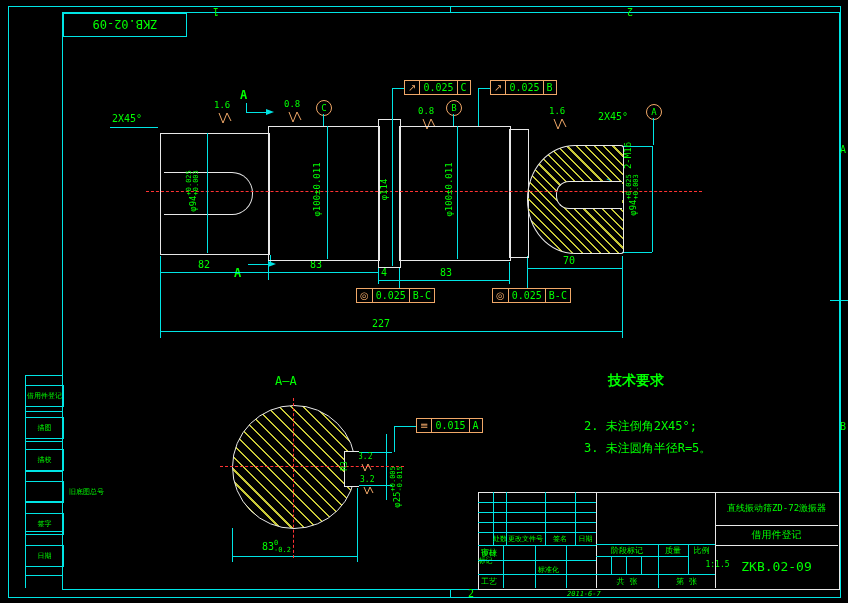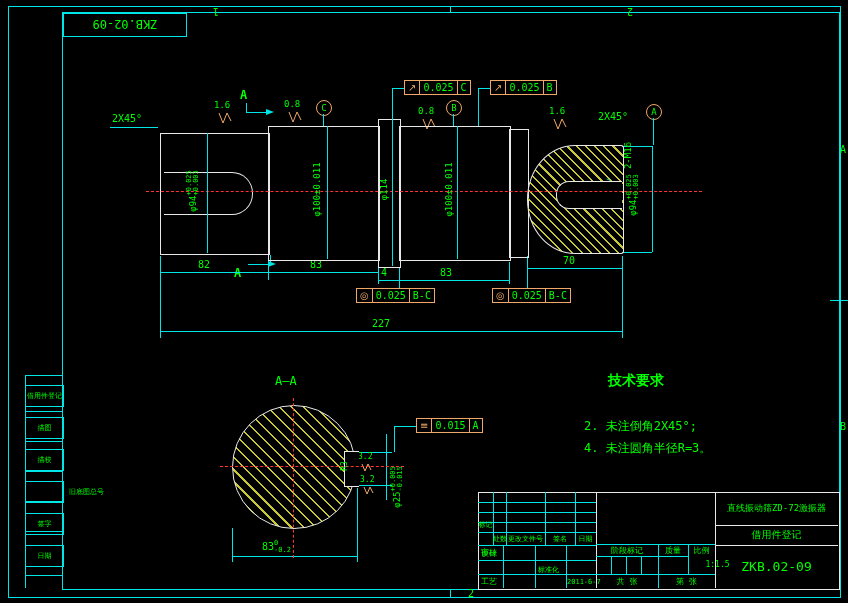--- a/index.html
+++ b/index.html
@@ -235,52 +235,52 @@
   <div class="a hl" style="left:232px;top:556px;width:125px;"></div>
   <div class="a g s10 z5" style="left:262px;top:540px;">
     <span>83</span><span class="tol">
         <i>0</i>
         <i>-0.2</i>
       </span>
   </div>
 
   <div class="a g s14 b" style="left:608px;top:372px;">技术要求</div>
   <div class="a g s12" style="left:584px;top:419px;">2. 未注倒角2X45°;</div>
-  <div class="a g s12" style="left:584px;top:441px;">4. 未注圆角半径R=3。</div>
+  <div class="a g s12" style="left:584px;top:441px;">3. 未注圆角半径R=5。</div>
 
   <div class="a" style="left:478px;top:492px;width:360px;height:96px;border:1px solid #e8e8e8;"></div>
   <div class="a whl" style="border-left:1px solid #e8e8e8;width:0;left:596px;top:492px;height:96px;border-top:none;"></div>
   <div class="a whl" style="border-left:1px solid #e8e8e8;width:0;left:715px;top:492px;height:96px;border-top:none;"></div>
 
   <div class="a hl" style="left:478px;top:502px;width:118px;"></div>
   <div class="a hl" style="left:478px;top:512px;width:118px;"></div>
   <div class="a hl" style="left:478px;top:522px;width:118px;"></div>
   <div class="a hl" style="left:478px;top:532px;width:118px;"></div>
   <div class="a hl" style="left:478px;top:545px;width:118px;"></div>
   <div class="a vl" style="left:493px;top:492px;height:53px;"></div>
   <div class="a vl" style="left:506px;top:492px;height:53px;"></div>
   <div class="a vl" style="left:545px;top:492px;height:53px;"></div>
   <div class="a vl" style="left:575px;top:492px;height:53px;"></div>
-  <div class="a g s7 ctr" style="left:478px;top:521px;width:15px;">标记</div>
+  <div class="a g s7 ctr" style="left:478px;top:557px;width:15px;">标记</div>
   <div class="a g s7 ctr" style="left:493px;top:535px;width:13px;">处数</div>
   <div class="a g s7 ctr" style="left:506px;top:535px;width:39px;text-align:center;">更改文件号</div>
   <div class="a g s7 ctr" style="left:545px;top:535px;width:30px;">签名</div>
   <div class="a g s7 ctr" style="left:575px;top:535px;width:21px;">日期</div>
 
   <div class="a hl" style="left:478px;top:560px;width:118px;"></div>
   <div class="a hl" style="left:478px;top:574px;width:118px;"></div>
   <div class="a vl" style="left:503px;top:545px;height:43px;"></div>
   <div class="a vl" style="left:535px;top:545px;height:43px;"></div>
   <div class="a vl" style="left:566px;top:545px;height:43px;"></div>
   <div class="a g s8" style="left:481px;top:549px;">设计</div>
   <div class="a g s8" style="left:481px;top:548px;">审核</div>
   <div class="a g s8" style="left:481px;top:577px;">工艺</div>
   <div class="a g s7" style="left:538px;top:566px;">标准化</div>
   <div class="a g s8" style="left:540px;top:609px;">批准</div>
-  <div class="a g s7" style="left:567px;top:578px;">2011-6-7</div>
+  <div class="a g s7" style="left:567px;top:590px;font-style:italic;">2011-6-7</div>
 
   <div class="a hl" style="left:596px;top:544px;width:119px;"></div>
   <div class="a hl" style="left:596px;top:556px;width:92px;"></div>
   <div class="a hl" style="left:596px;top:574px;width:119px;"></div>
   <div class="a vl" style="left:658px;top:544px;height:44px;"></div>
   <div class="a vl" style="left:688px;top:544px;height:30px;"></div>
   <div class="a vl" style="left:611px;top:556px;height:18px;"></div>
   <div class="a vl" style="left:626px;top:556px;height:18px;"></div>
   <div class="a vl" style="left:641px;top:556px;height:18px;"></div>
   <div class="a g s8 ctr" style="left:596px;top:546px;width:62px;">阶段标记</div>

